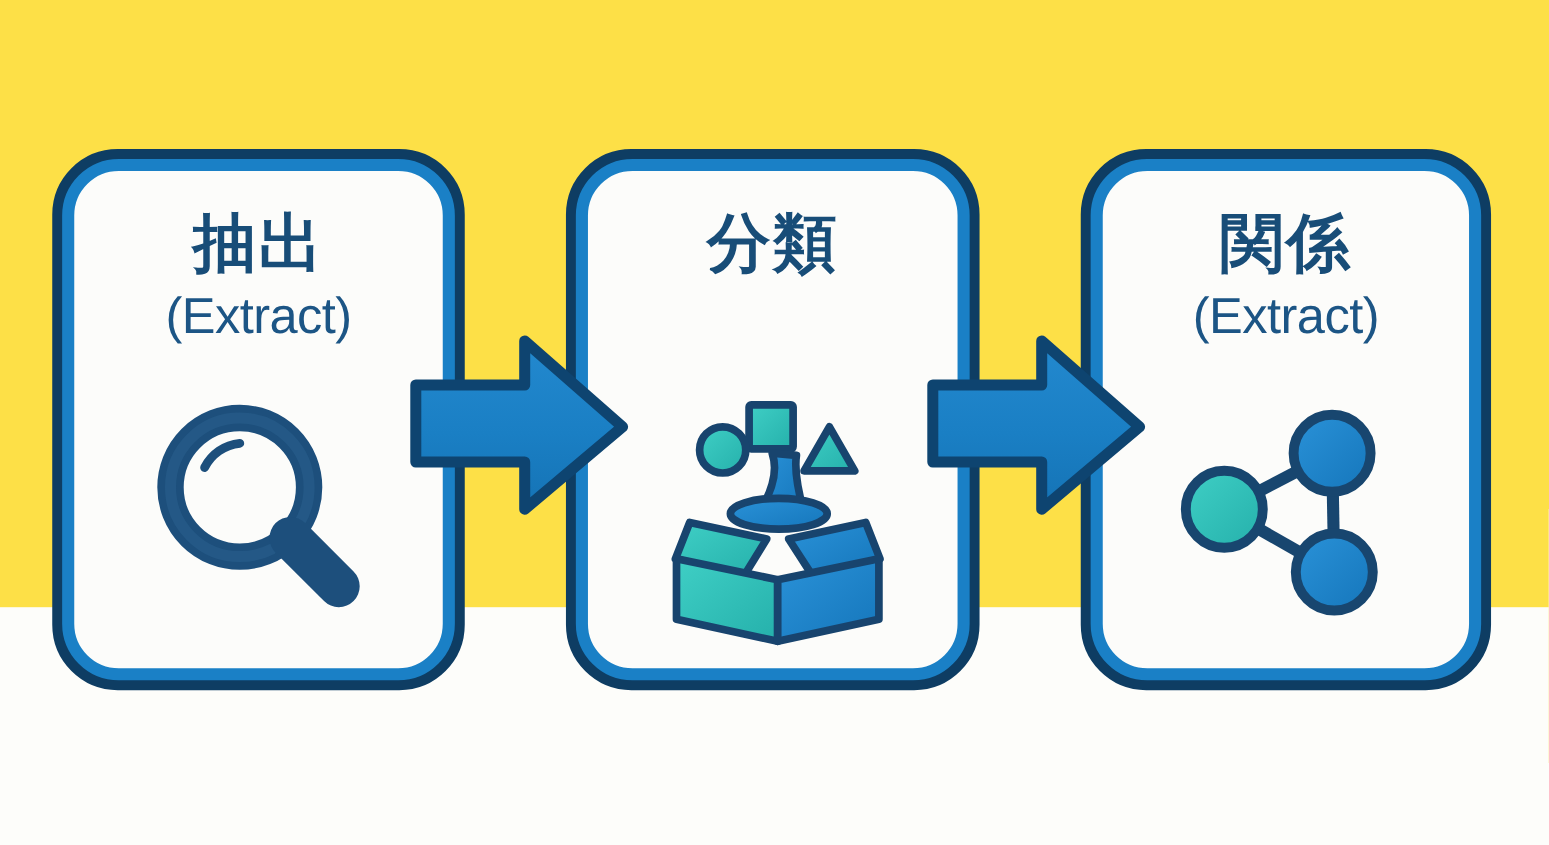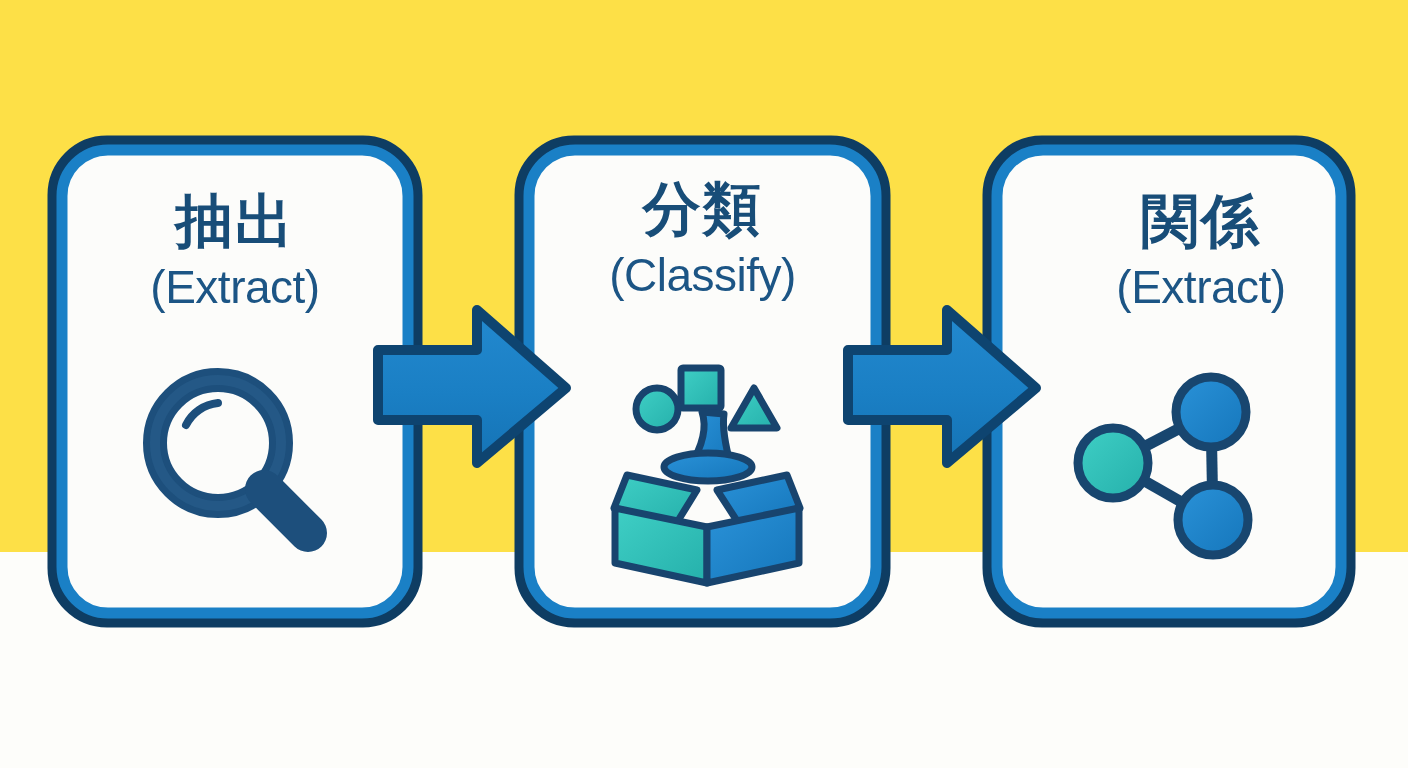--- a/index.html
+++ b/index.html
@@ -51,22 +51,22 @@
     font-size: 46px;
     font-weight: 400;
     color: #1c5585;
     margin-top: 14px;
     letter-spacing: -0.5px;
     white-space: nowrap;
     text-align: center;
   }
 
   .tx-box1 { left: 55px;  top: 192px; width: 360px; }
-  .tx-box2 { left: 522px; top: 180px; width: 361px; }
-  .tx-box3 { left: 1022px; top: 192px; width: 358px; }
+  .tx-box2 { left: 522px; top: 192px; width: 361px; }
+  .tx-box3 { left: 990px; top: 192px; width: 358px; }
 </style>
 </head>
 <body>
 
 <div id="stage">
 
   <svg class="flow-svg" viewBox="0 0 1408 768">
     <defs>
       <linearGradient id="gradArrow" x1="0" y1="0" x2="0" y2="1">
         <stop offset="0%" stop-color="#2389cf"></stop>
@@ -147,21 +147,20 @@
     </g>
   </svg>
 
   <div class="card-text tx-box1">
     <div class="title-jp">抽出</div>
     <div class="title-en">(Extract)</div>
   </div>
 
   <div class="card-text tx-box2">
     <div class="title-jp">分類</div>
-    <div class="title-en">(Classify)</div>
   </div>
 
   <div class="card-text tx-box3">
     <div class="title-jp">関係</div>
     <div class="title-en">(Extract)</div>
   </div>
 
 </div>
 
 </body></html>

